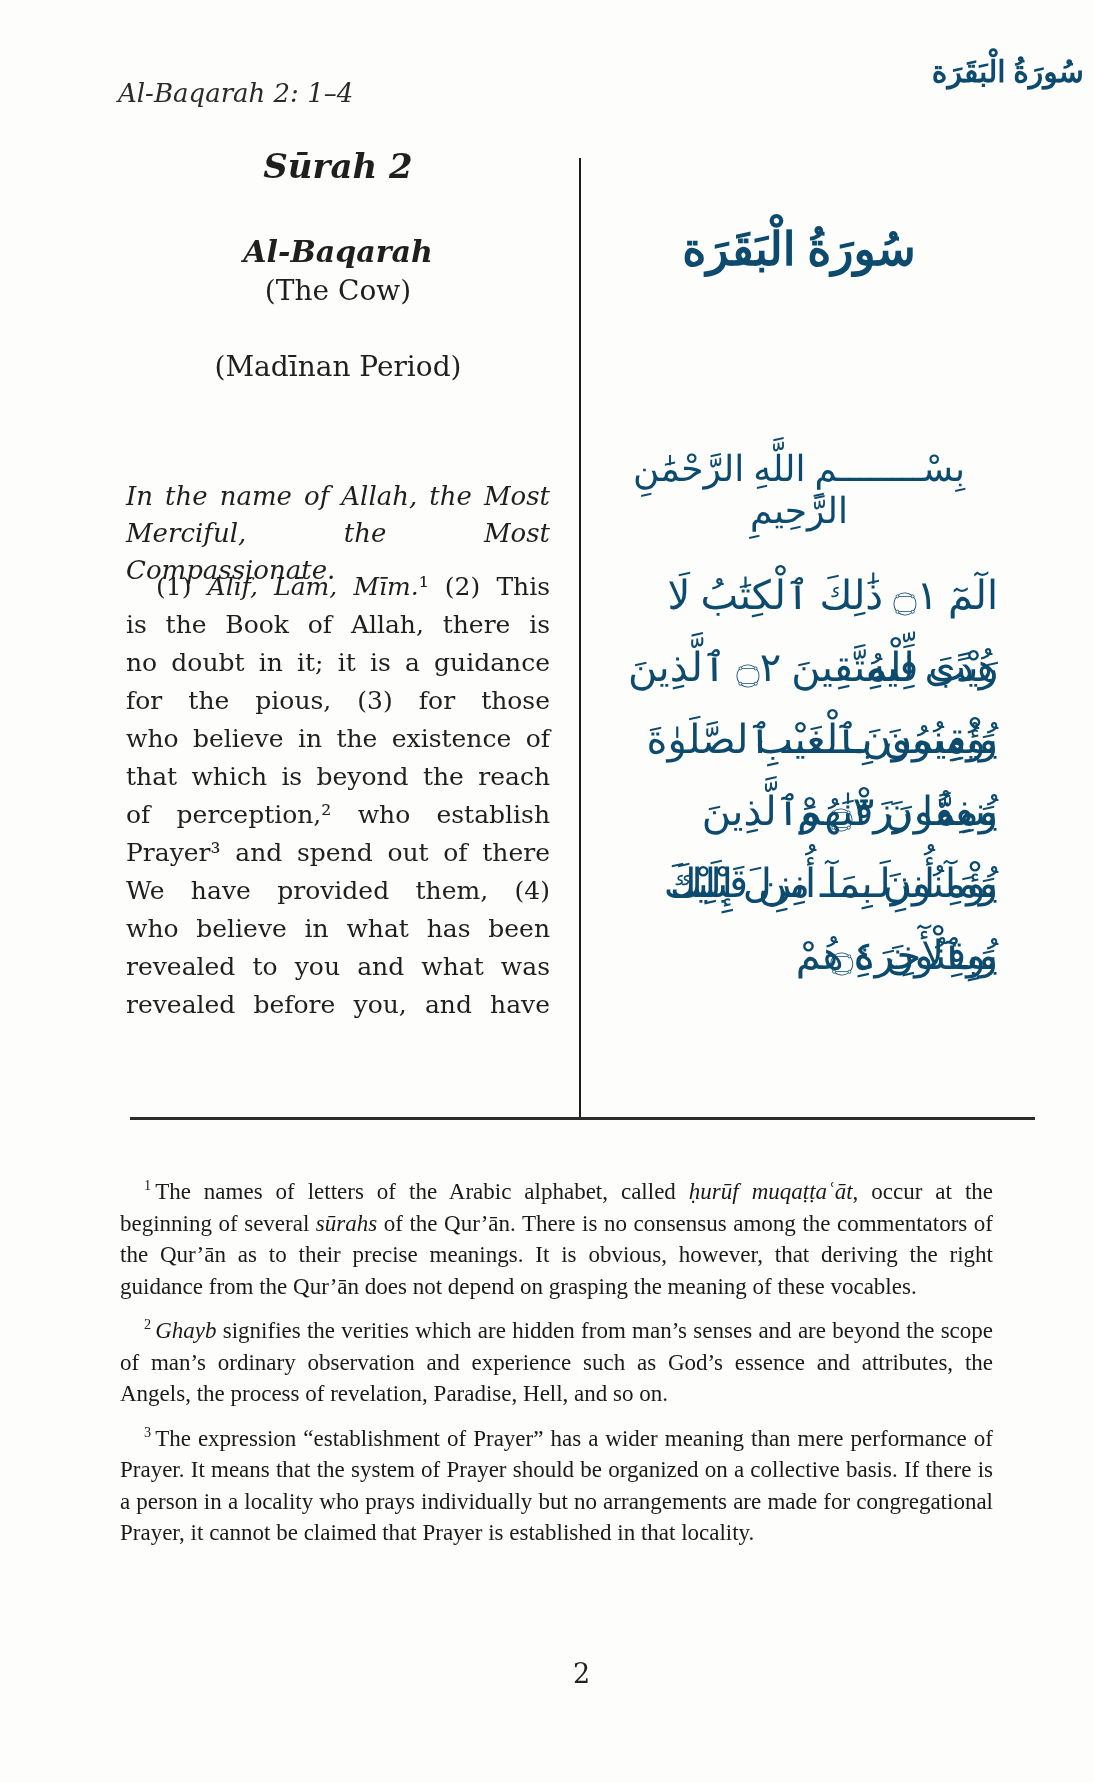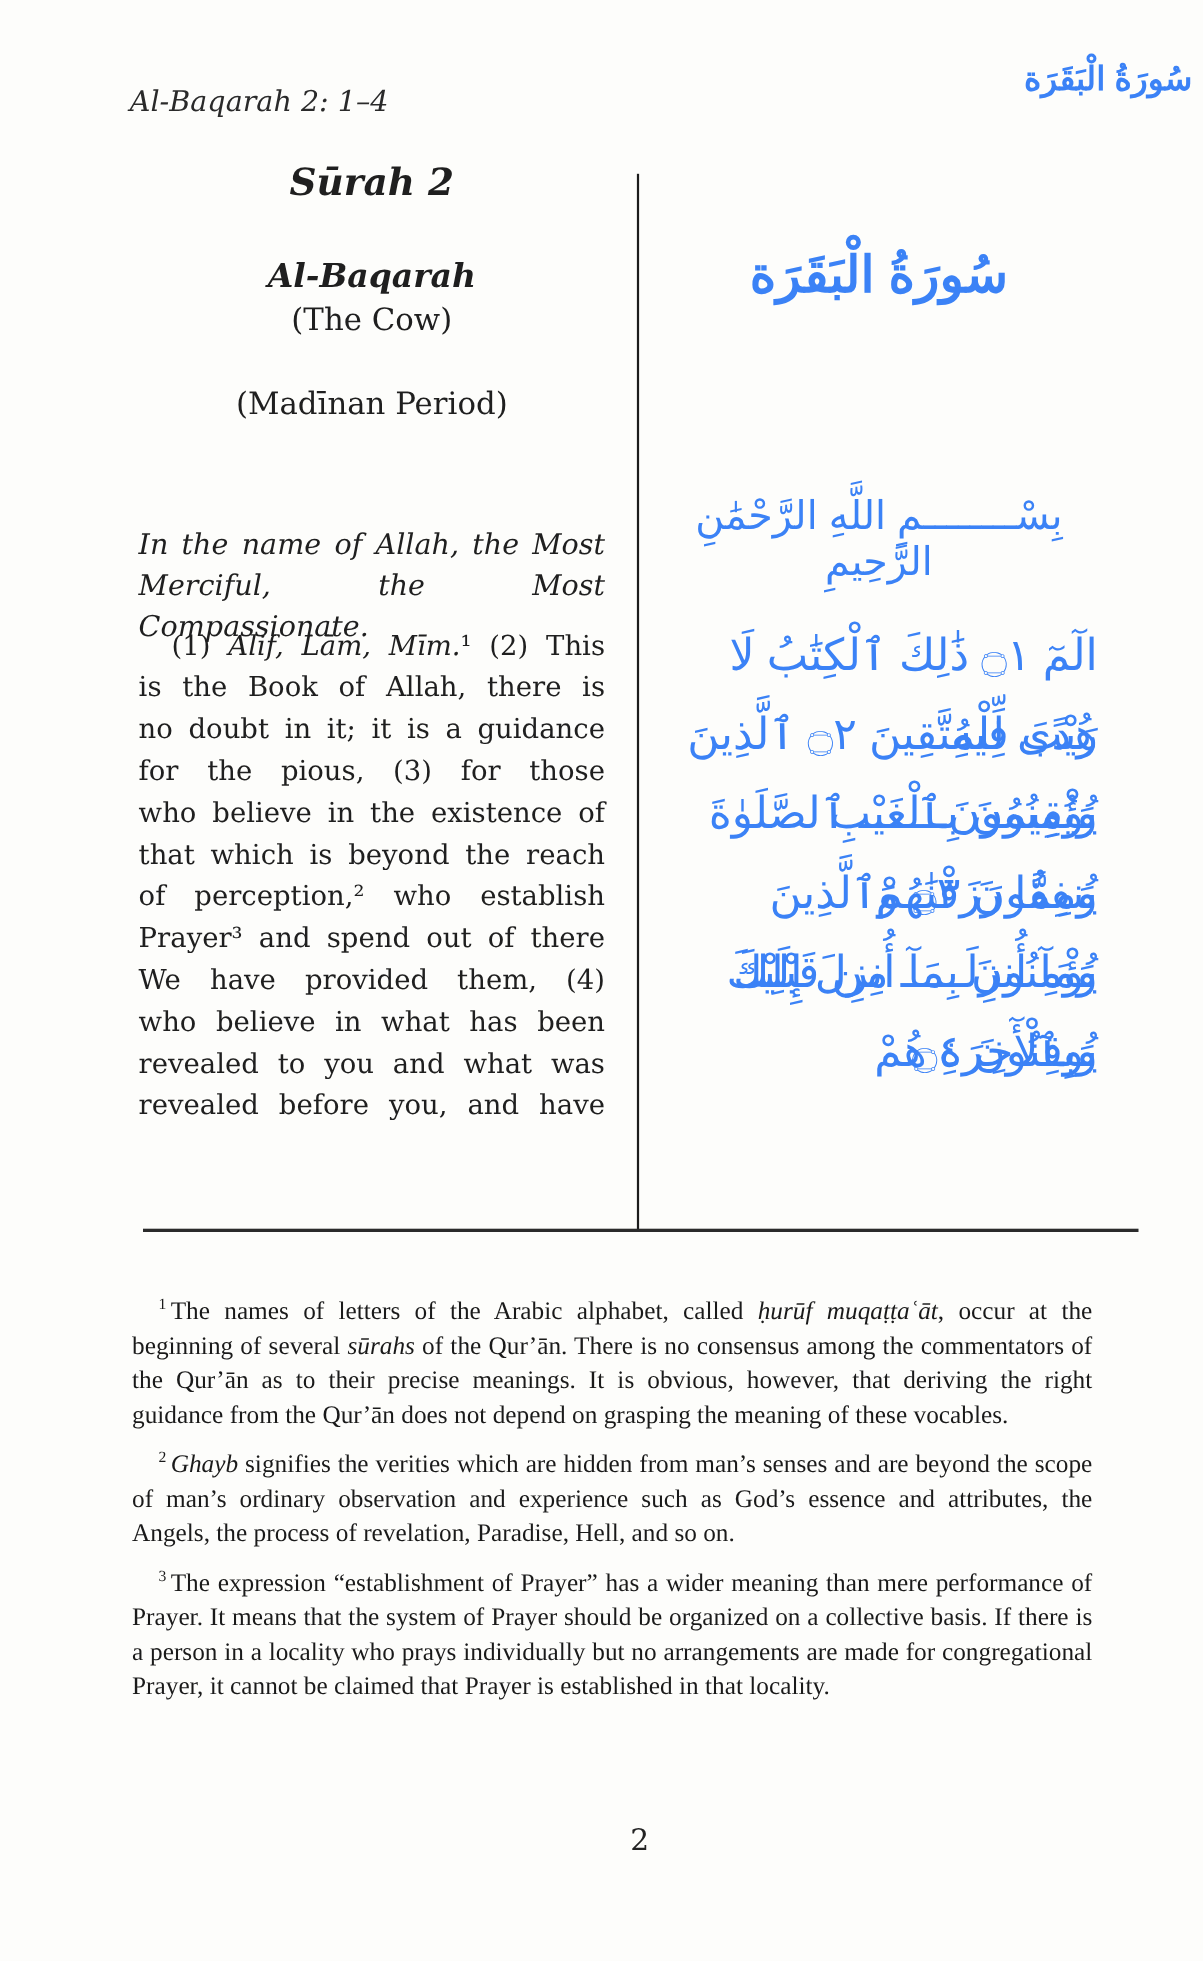--- a/index.html
+++ b/index.html
@@ -7,21 +7,21 @@
     width:1094px;height:1783px;position:relative;overflow:hidden;
     background:#fdfdfb;color:#1f1f1f;
     font-family:"DejaVu Serif","Liberation Serif",serif;
   }
   .abs{position:absolute;}
   
   .header-left{
     left:118px;top:78px;font-style:italic;font-size:26px;color:#2a2a2a;
   }
   .arabic{
-    direction:rtl;font-family:Liberation Sans, sans-serif;color:#3b82f6;
+    direction:rtl;font-family:Liberation Serif, serif;color:#0c4a6e;
   }
   .header-right{
     right:10px;top:54px;font-size:30px;font-weight:bold;
   }
   
   .lc{left:126px;width:424px;text-align:center;}
   .surah-num{top:146px;font-size:34px;font-weight:bold;font-style:italic;}
   .surah-name{top:234px;font-size:30px;font-weight:bold;font-style:italic;}
   .cow{top:274px;font-size:28px;}
   .period{top:350px;font-size:28px;}

